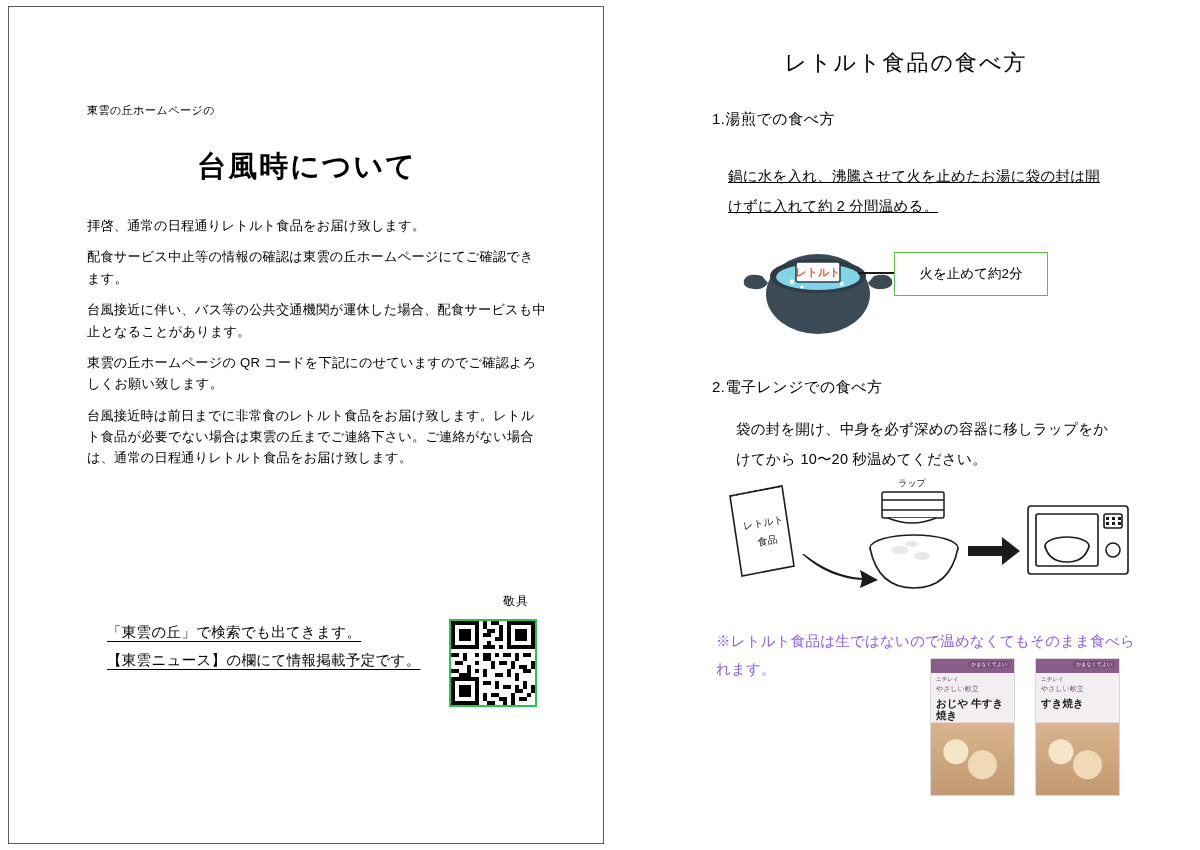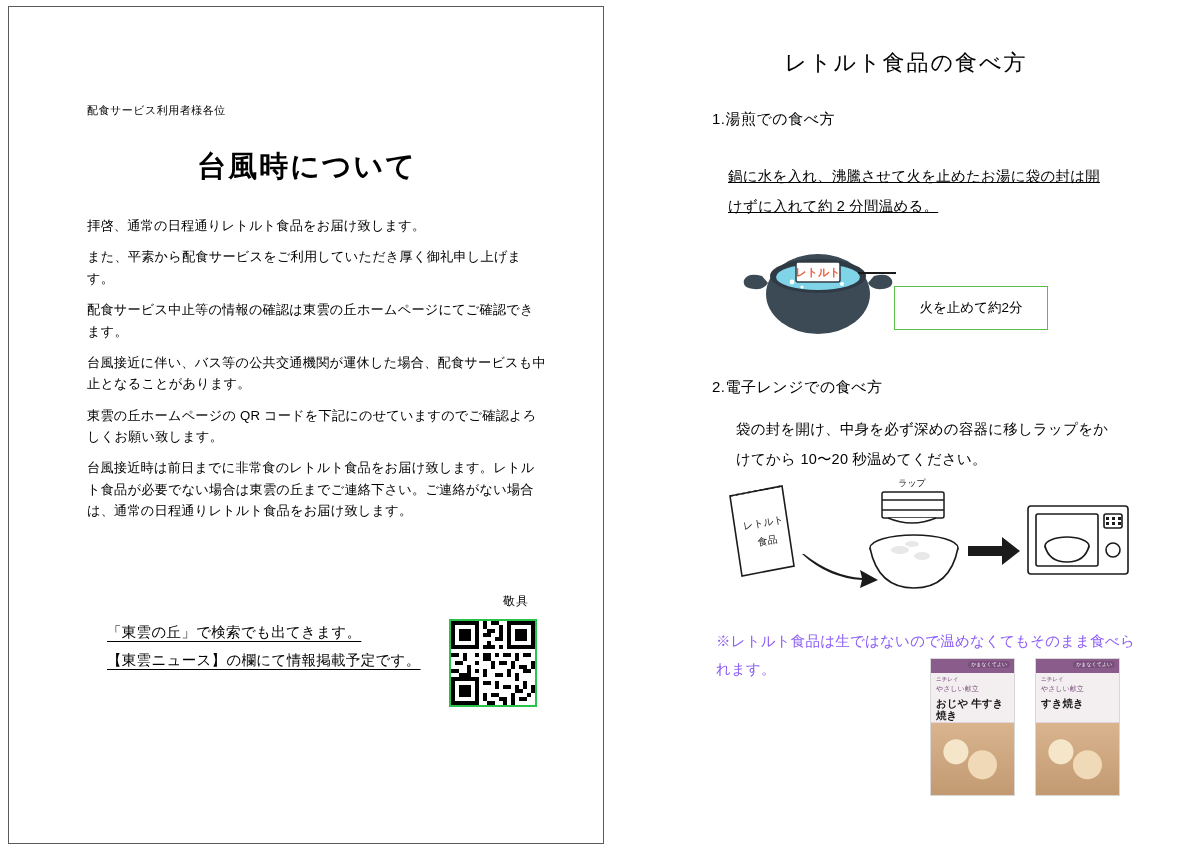--- a/index.html
+++ b/index.html
@@ -172,21 +172,20 @@
     left: 282px;
     top: 252px;
     width: 152px;
     height: 42px;
     border: 1.5px solid #5bbf45;
     background: #ffffff;
     display: flex;
     align-items: center;
     justify-content: center;
     font-size: 13.5px;
-    margin-top: 34px;
   }
   .callout-line {
     position: absolute;
     left: 246px;
     top: 272px;
     width: 38px;
     height: 2px;
     background: #1a1a1a;
   }
 
@@ -284,27 +283,26 @@
     line-height: 1;
   }
 </style>
 </head>
 <body>
 
 <div class="page">
 
   <div class="left-doc">
 
-    <div class="addressee">配食サービス利用者様各位</div>
+    <div class="addressee">東雲の丘ホームページの</div>
 
     <div class="doc-title">台風時について</div>
 
     <div class="body-block">
       <p>拝啓、通常の日程通りレトルト食品をお届け致します。</p>
-      <p>また、平素から配食サービスをご利用していただき厚く御礼申し上げます。</p>
       <p>配食サービス中止等の情報の確認は東雲の丘ホームページにてご確認できます。</p>
       <p>台風接近に伴い、バス等の公共交通機関が運休した場合、配食サービスも中止となることがあります。</p>
       <p>東雲の丘ホームページの QR コードを下記にのせていますのでご確認よろしくお願い致します。</p>
       <p>台風接近時は前日までに非常食のレトルト食品をお届け致します。レトルト食品が必要でない場合は東雲の丘までご連絡下さい。ご連絡がない場合は、通常の日程通りレトルト食品をお届け致します。</p>
     </div>
 
     <div class="closing">敬具</div>
 
     <div class="search-lines">
       <div>「東雲の丘」で検索でも出てきます。</div>

